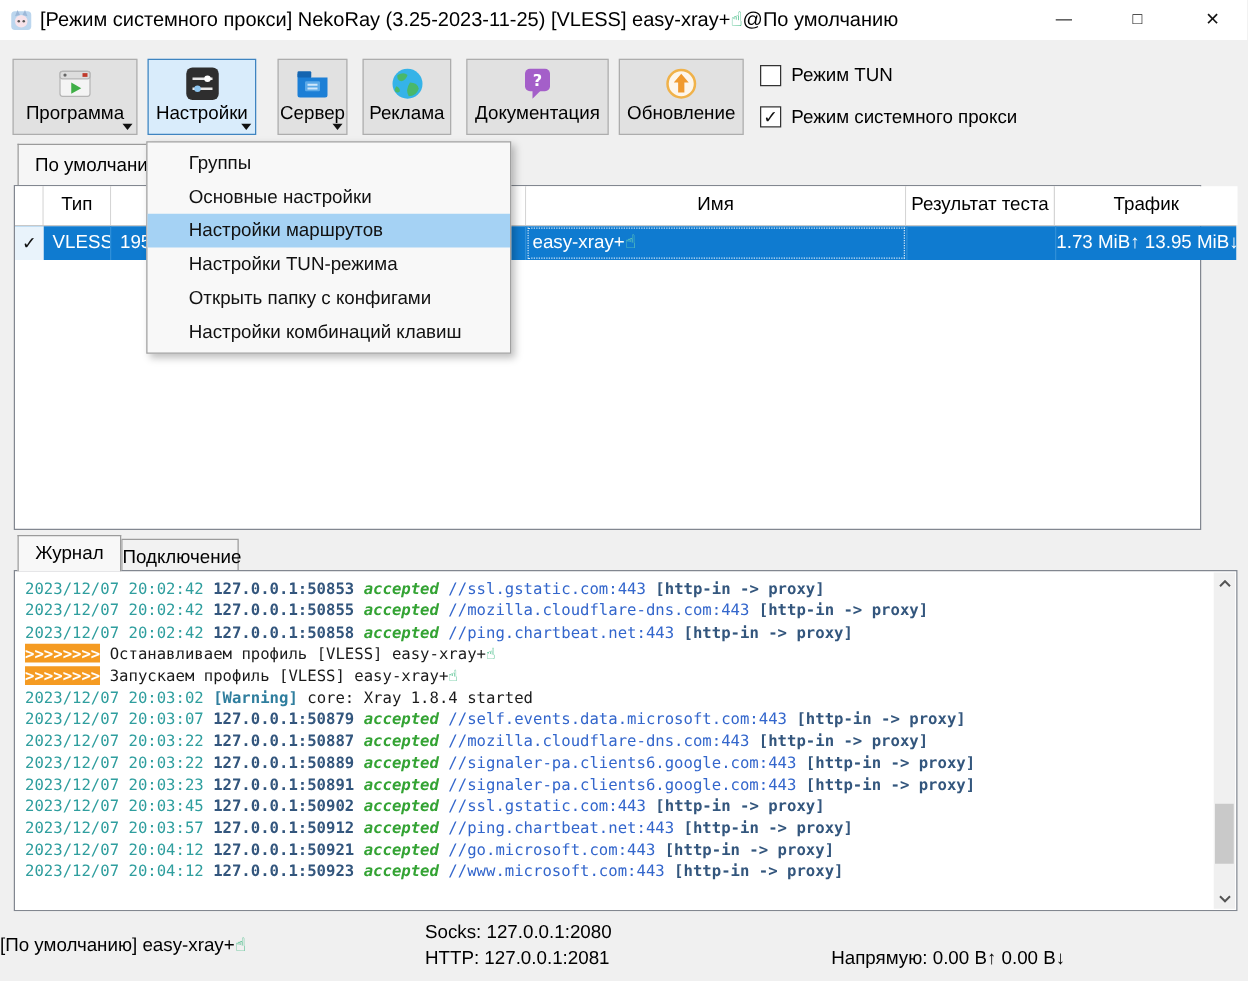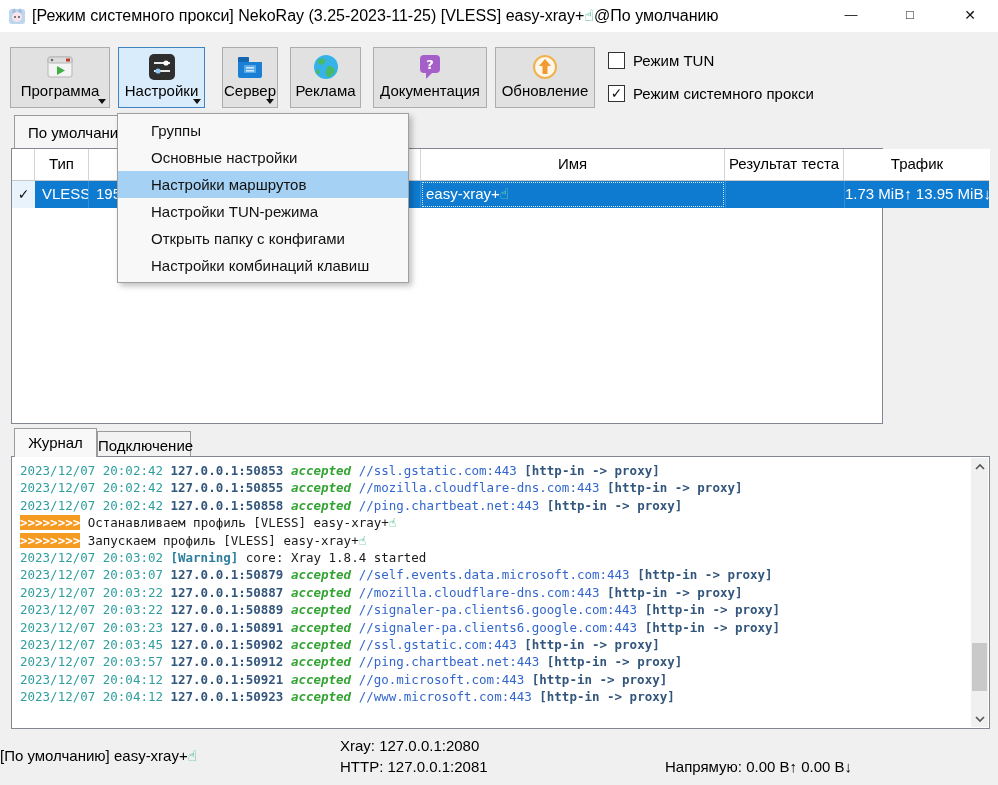--- a/index.html
+++ b/index.html
@@ -26,21 +26,21 @@
   #btn-update { left:495px; width:100px; }
 
   .chk-row { position:absolute; left:608px; display:flex; align-items:center; }
   #chk-tun-row { top:52px; } #chk-sysproxy-row { top:85px; }
   .chk-box { width:17px; height:17px; background:#fff; border:1px solid #333; font-size:14px; line-height:15px; text-align:center; color:#111; }
   .chk-label { margin-left:8px; font-size:15px; color:#000; }
 
   
   #group-tab { position:absolute; left:14px; top:115px; width:104px; height:34px; background:#f6f6f6;
     border:1px solid #9b9b9b; border-bottom:none; font-size:15px; color:#000; padding:8px 0 0 13px; overflow:hidden; white-space:nowrap; }
-  #server-table { position:absolute; left:11px; top:148px; width:872px; height:276px; background:#fff; border:1px solid #828790; }
+  #server-table { position:absolute; left:11px; top:148px; width:950px; height:276px; background:#fff; border:1px solid #828790; }
   .th { position:absolute; top:0; height:31px; border-right:1px solid #d5d5d5; font-size:15px; color:#000; text-align:center; line-height:30px; background:#fff; overflow:hidden; }
   #th-check { left:0; width:23px; }
   #th-type { left:23px; width:54px; }
   #th-addr { left:77px; width:332px; }
   #th-name { left:409px; width:304px; }
   #th-test { left:713px; width:119px; }
   #th-traffic { left:832px; width:146px; }
   #header-sep { position:absolute; left:0; top:31px; width:977px; height:1px; background:#c8c8c8; }
   #server-row { position:absolute; left:0; top:32px; width:977px; height:27px; background:#0f7bd0; color:#fff; font-size:15px; }
   .td { position:absolute; top:0; height:27px; line-height:26px; overflow:hidden; white-space:nowrap; }
@@ -222,18 +222,18 @@
       <div class="sb-arrow" id="sb-down">
         <svg width="10" height="10" viewBox="0 0 10 10" style="margin-top:4px;">
             <polyline points="1,3 5,7 9,3" fill="none" stroke="#555" stroke-width="1.6"></polyline>
           </svg>
       </div>
     </div>
   </div>
 
   <div id="statusbar">
     <div id="status-profile"><span>[По умолчанию] easy-xray+</span><span class="hand">☝</span></div>
-    <div id="status-socks">Xray: 127.0.0.1:2080</div>
+    <div id="status-socks">Socks: 127.0.0.1:2080</div>
     <div id="status-http">HTTP: 127.0.0.1:2081</div>
     <div id="status-direct">Напрямую: 0.00 B↑ 0.00 B↓</div>
   </div>
 
 </div>
 
 </body></html>

